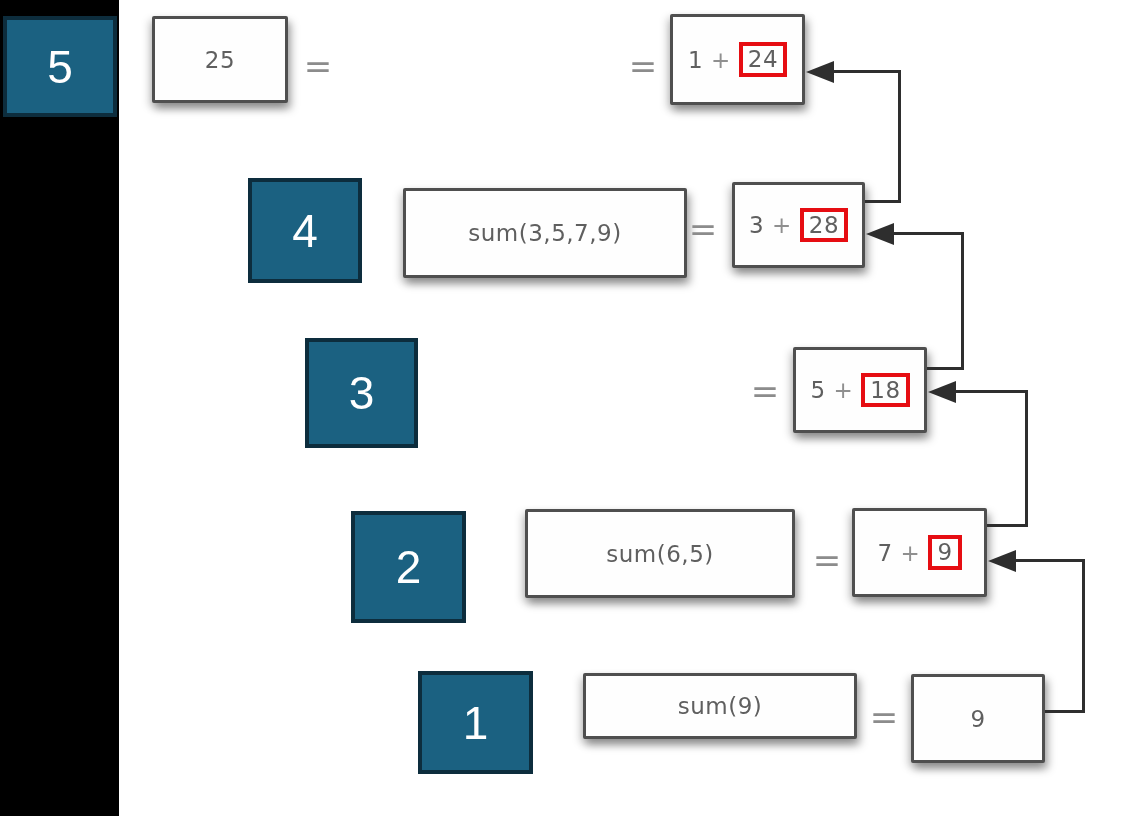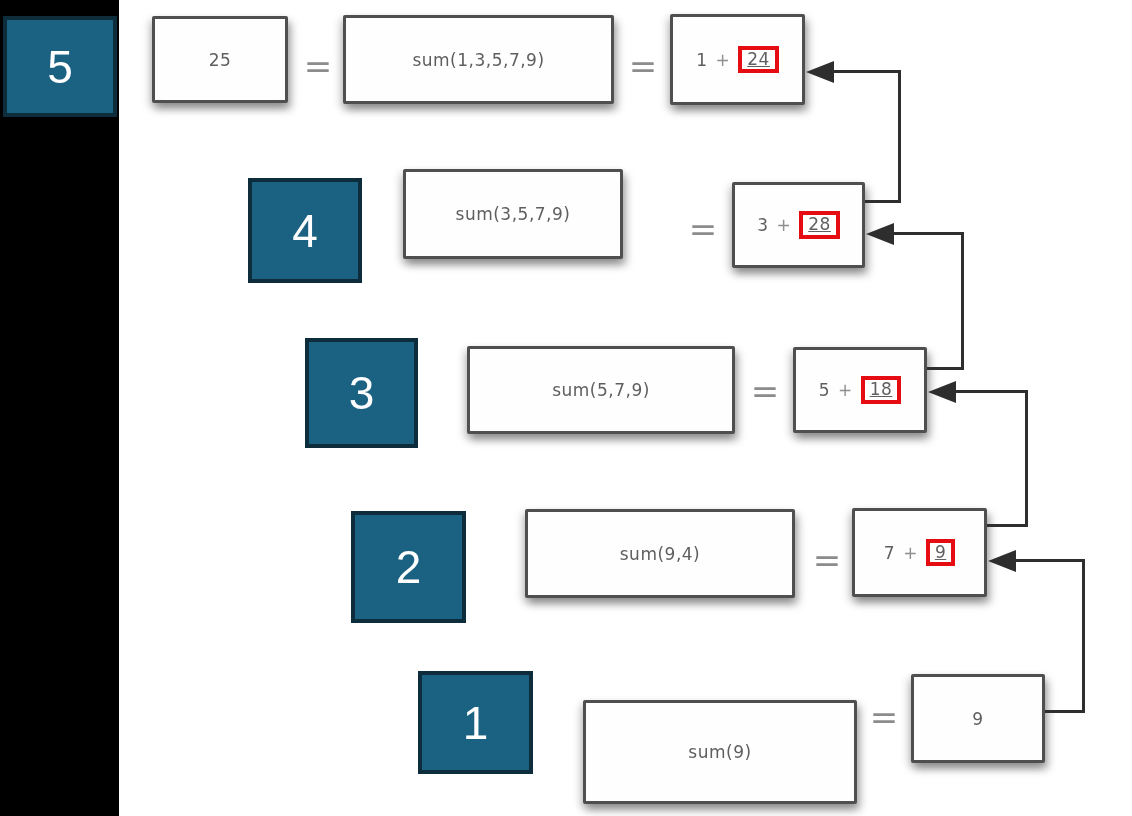--- a/index.html
+++ b/index.html
@@ -24,28 +24,28 @@
     font-size:46px;font-weight:300;line-height:1;
   }
   .wbox{
     position:absolute;box-sizing:border-box;
     background:#fefefe;
     border:3px solid var(--box-border,#4f4f4f);
     border-radius:2px;
     box-shadow:3px 6px 9px rgba(0,0,0,0.35), -3px 4px 8px rgba(0,0,0,0.18);
     display:flex;align-items:center;justify-content:center;
     color:var(--box-text,#5f5f5f);
-    font-size:17px;letter-spacing:0.5px;
+    font-size:23px;letter-spacing:0.5px;
     gap:8px;
   }
   .wbox .plus{color:#8f8f8f;}
   .hl{
     display:inline-flex;align-items:center;justify-content:center;
     border:4px solid var(--red,#e60d12);
-    padding:0 5px;line-height:1.15;text-decoration:underline;
+    padding:0 5px;line-height:1.15;
   }
   .eq{
     position:absolute;transform:translate(-50%,-50%);
     color:var(--eq,#8c8c8c);
     font-size:34px;font-weight:400;line-height:1;
   }
   .hline{position:absolute;height:3px;background:var(--arrow,#2e2e2e);}
   .vline{position:absolute;width:3px;background:var(--arrow,#2e2e2e);}
   .arrowhead{
     position:absolute;width:0;height:0;
@@ -74,61 +74,55 @@
     <span>2</span>
   </div>
   <div class="step-square" style="left:418px;top:671px;width:115px;height:103px">
     <span>1</span>
   </div>
 
   <div class="wbox" style="left:152px;top:16px;width:136px;height:87px">
     <span>25</span>
   </div>
   <div class="eq" style="left:318px;top:66px">=</div>
-  <div class="wbox" style="left:343px;top:15px;width:271px;height:89px">
-    <span>sum(1,3,5,7,9)</span>
-  </div>
   <div class="eq" style="left:643px;top:66px">=</div>
   <div class="wbox" style="left:670px;top:14px;width:135px;height:91px">
     <span>1</span>
     <span class="plus">+</span>
     <span class="hl">24</span>
   </div>
 
-  <div class="wbox" style="left:403px;top:169px;width:220px;height:90px">
+  <div class="wbox" style="left:403px;top:188px;width:284px;height:90px">
     <span>sum(3,5,7,9)</span>
   </div>
   <div class="eq" style="left:703px;top:229px">=</div>
   <div class="wbox" style="left:732px;top:182px;width:133px;height:86px">
     <span>3</span>
     <span class="plus">+</span>
     <span class="hl">28</span>
   </div>
 
-  <div class="wbox" style="left:467px;top:346px;width:268px;height:88px">
-    <span>sum(5,7,9)</span>
-  </div>
   <div class="eq" style="left:765px;top:391px">=</div>
   <div class="wbox" style="left:793px;top:347px;width:134px;height:86px">
     <span>5</span>
     <span class="plus">+</span>
     <span class="hl">18</span>
   </div>
 
   <div class="wbox" style="left:525px;top:509px;width:270px;height:89px">
-    <span>sum(9,4)</span>
+    <span>sum(6,5)</span>
   </div>
   <div class="eq" style="left:827px;top:560px">=</div>
   <div class="wbox" style="left:852px;top:508px;width:135px;height:89px">
     <span>7</span>
     <span class="plus">+</span>
     <span class="hl">9</span>
   </div>
 
-  <div class="wbox" style="left:583px;top:700px;width:274px;height:104px">
+  <div class="wbox" style="left:583px;top:673px;width:274px;height:66px">
     <span>sum(9)</span>
   </div>
   <div class="eq" style="left:884px;top:717px">=</div>
   <div class="wbox" style="left:911px;top:674px;width:134px;height:89px">
     <span>9</span>
   </div>
 
   <div class="hline" style="left:865px;top:200px;width:36px"></div>
   <div class="vline" style="left:898px;top:70px;height:133px"></div>
   <div class="hline" style="left:834px;top:70px;width:67px"></div>

